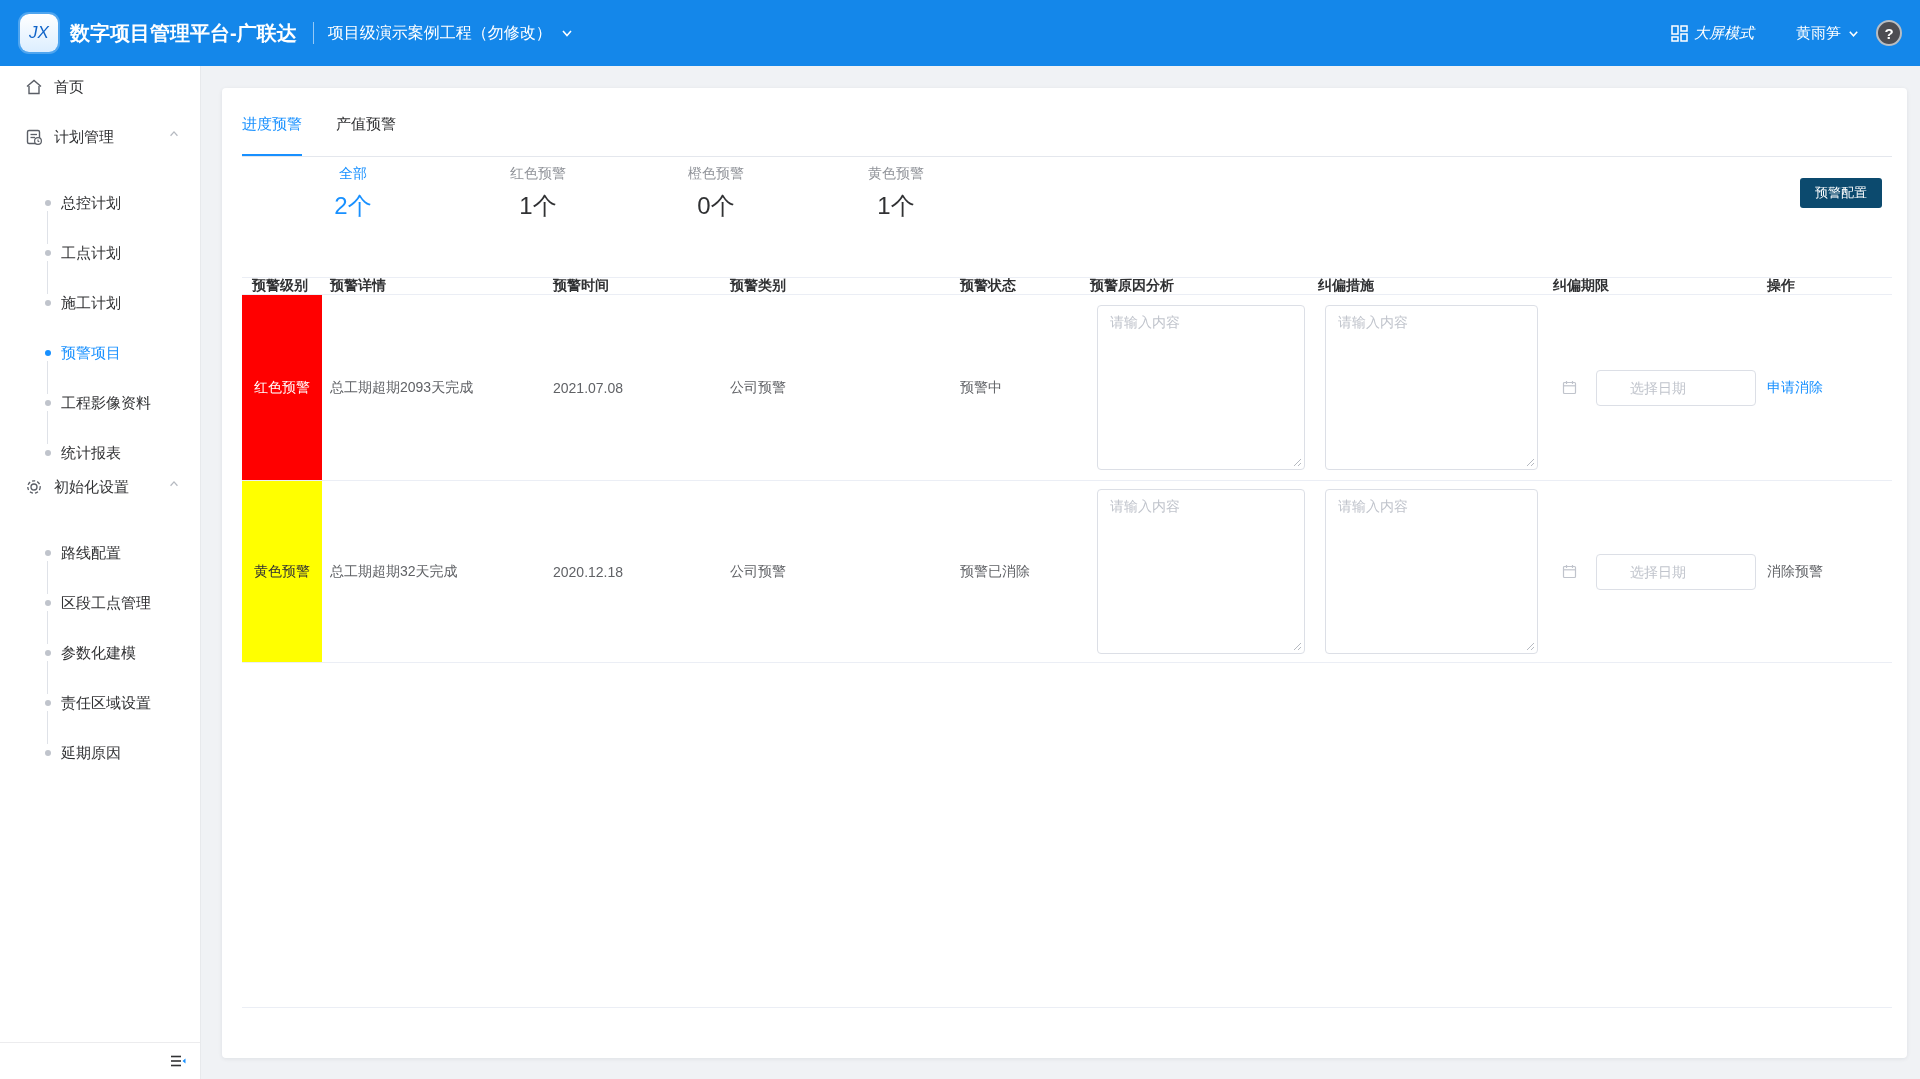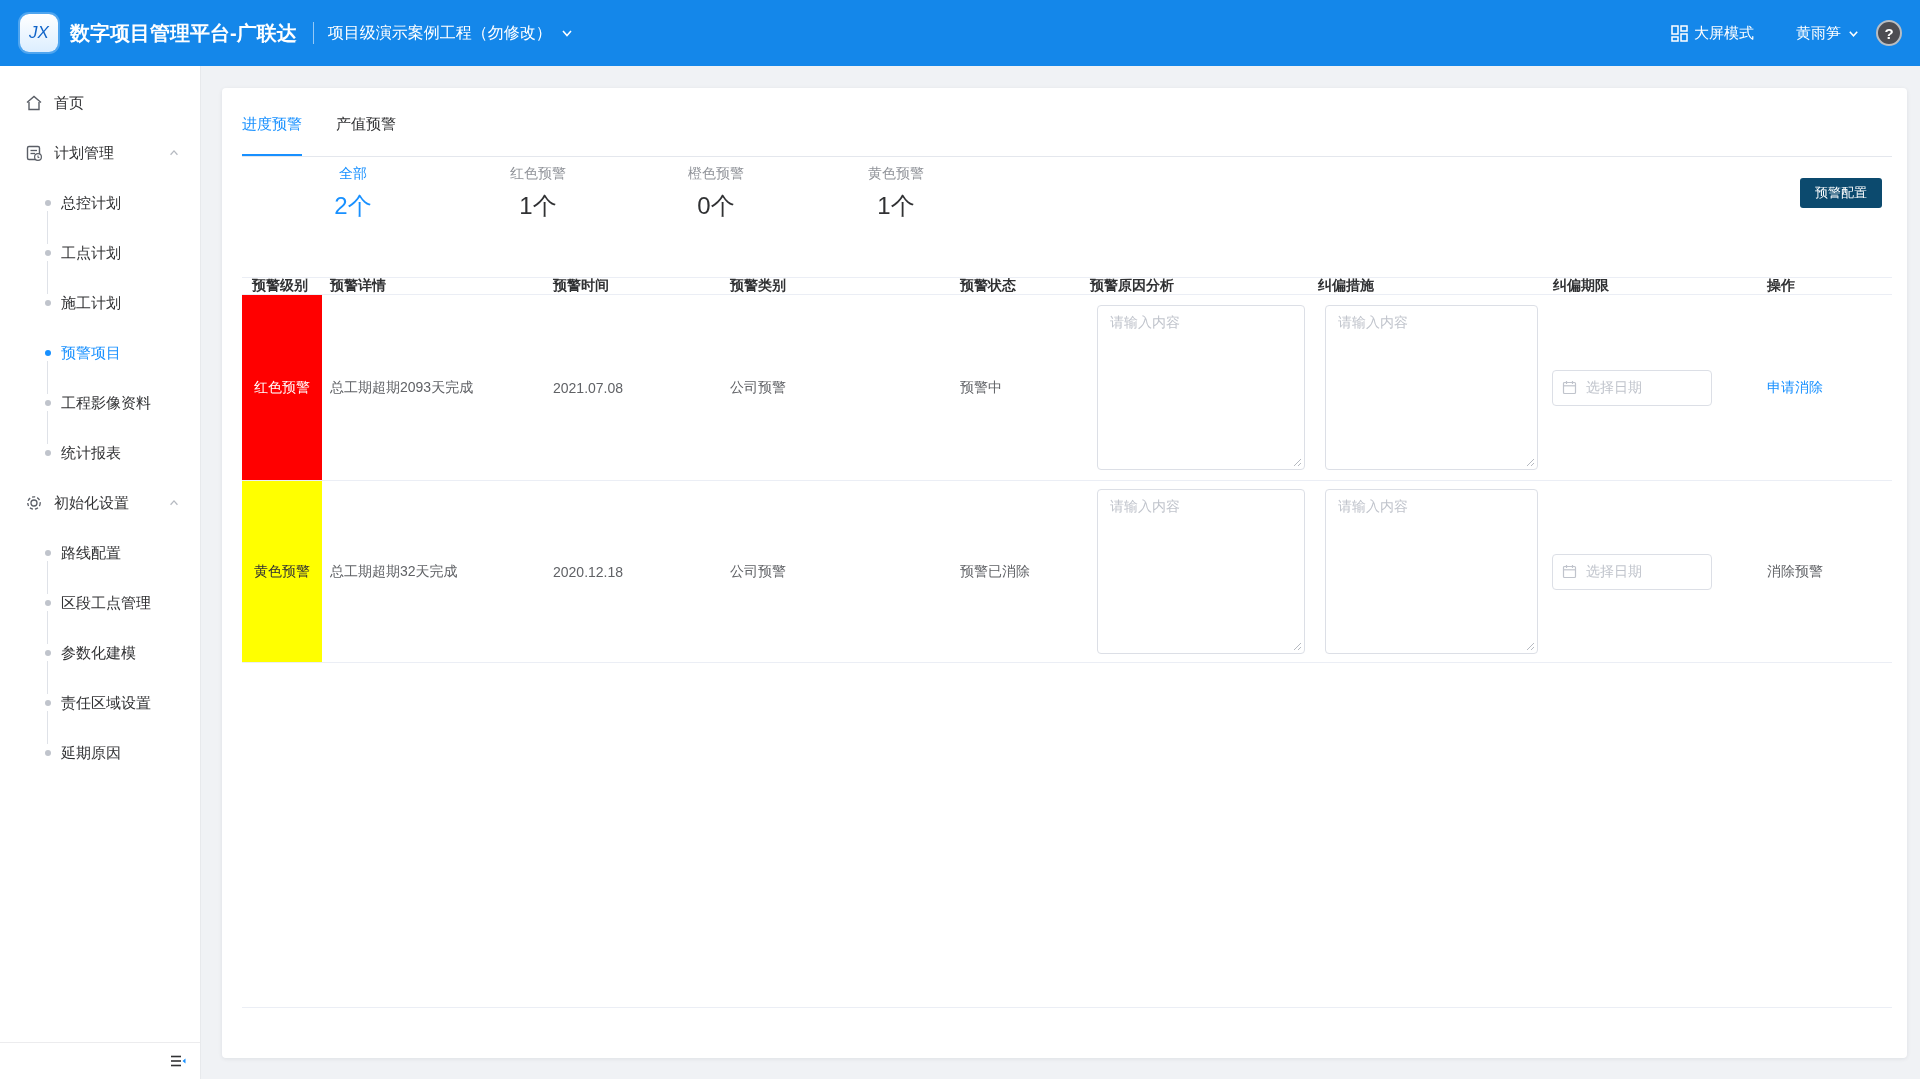--- a/index.html
+++ b/index.html
@@ -9,30 +9,30 @@
 
   
   .topbar { position:absolute; left:0; top:0; width:1920px; height:66px; background:#1487ea; display:flex; align-items:center; color:#fff; z-index:10; }
   .logo { width:38px; height:38px; margin-left:20px; border-radius:9px; background:linear-gradient(180deg,#ffffff 0%,#dceeff 100%); display:flex; align-items:center; justify-content:center; box-shadow:0 0 0 2px rgba(255,255,255,.25); }
   .logo span { color:#1064c8; font-weight:normal; font-style:italic; font-size:17px; letter-spacing:0; }
   .app-title { margin-left:12px; font-size:20px; font-weight:bold; color:#fff; }
   .top-divider { width:1px; height:22px; background:rgba(255,255,255,.55); margin:0 14px 0 16px; }
   .project-selector { display:flex; align-items:center; font-size:16px; cursor:pointer; }
   .project-selector svg { margin-left:8px; }
   .topbar-right { margin-left:auto; display:flex; align-items:center; margin-right:18px; }
-  .screen-mode { display:flex; align-items:center; font-size:15px; cursor:pointer; }
+  .screen-mode { display:flex; align-items:center; font-size:15px; cursor:pointer;font-style:italic; }
   .screen-mode svg { margin-right:6px; }
   .user-menu { display:flex; align-items:center; font-size:15px; margin-left:42px; cursor:pointer; }
   .user-menu svg { margin-left:6px; }
   .help-btn { width:26px; height:26px; margin-left:16px; border-radius:50%; background:#4d4d52; border:2px solid #b9bdc2; color:#fff; font-size:15px; font-weight:bold; display:flex; align-items:center; justify-content:center; cursor:pointer; }
 
   
   .sidebar { position:absolute; left:0; top:66px; width:201px; height:1013px; background:#fff; border-right:1px solid #e7e9ec; }
   .side-nav { padding-top:12px; }
-  .side-item { position:relative; height:50px; display:flex; align-items:center; padding-left:25px; font-size:15px; color:#303133; cursor:pointer; }
+  .side-item { position:relative; height:50px; display:flex; padding-left:25px; font-size:15px; color:#303133; cursor:pointer; }
   .side-item .s-icon { width:18px; height:18px; margin-right:11px; color:#5a5e66; display:flex; }
   .side-item.active-group { color:#1890ff; }
   .side-item.active-group .s-icon { color:#1890ff; }
   .side-item .chev { position:absolute; right:20px; color:#b6bac1; }
   .sub-item { position:relative; height:50px; display:flex; align-items:center; padding-left:45px; font-size:15px; color:#303133; cursor:pointer; }
   .sub-item .bullet { width:6px; height:6px; border-radius:50%; background:#c0c4cc; margin-right:10px; flex:none; }
   .sub-item.active { color:#1890ff; }
   .sub-item.active .bullet { background:#1890ff; }
   .sub-item.has-line::after { content:""; position:absolute; left:47px; top:33px; width:1px; height:33px; background:#dfe2e8; }
   .sidebar-footer { position:absolute; left:0; bottom:0; width:100%; height:37px; border-top:1px solid #ececee; display:flex; align-items:center; justify-content:flex-end; padding-right:14px; }
@@ -70,21 +70,21 @@
   .trow.r0 { height:186px; } .trow.r1 { height:182px; }
   .cell { display:flex; align-items:center; font-size:14px; color:#606266; padding-left:8px; }
   .cell.level { padding:0; align-items:center; justify-content:center; font-size:14px; }
   .cell.ta-cell { padding:10px 5px 10px 15px; align-items:center; }
   .warn-ta { position:relative; width:208px; height:165px; }
   .c7 .warn-ta { width:213px; }
   .warn-ta textarea { width:100%; height:100%; resize:none; border:1px solid #dcdfe6; border-radius:4px; padding:8px 12px; font-size:14px; color:#606266; font-family:inherit; outline:none; }
   .warn-ta textarea::placeholder { color:#c0c4cc; }
   .warn-ta .resize-grip { position:absolute; right:3px; bottom:3px; pointer-events:none; color:#b6bac1; }
   .date-wrap { position:relative; width:160px; height:36px; margin-left:-1px; }
-  .date-wrap input { width:100%; height:100%; border:1px solid #dcdfe6; border-radius:4px; padding-left:33px; font-size:14px; color:#606266; font-family:Liberation Mono, monospace; outline:none; }
+  .date-wrap input { width:100%; height:100%; border:1px solid #dcdfe6; border-radius:4px; padding-left:33px; font-size:14px; color:#606266; font-family:Liberation Sans, sans-serif; outline:none;margin-left:44px; }
   .date-wrap input::placeholder { color:#c0c4cc; }
   .date-wrap .cal-icon { position:absolute; left:10px; top:10px; color:#c0c4cc; pointer-events:none; }
   .action-link { font-size:14px; cursor:pointer; text-decoration:none; }
   .bottom-divider { margin-top:344px; height:1px; width:1650px; background:#ebeef5; }
 </style>
 </head>
 <body>
 
 <div class="app">
 

